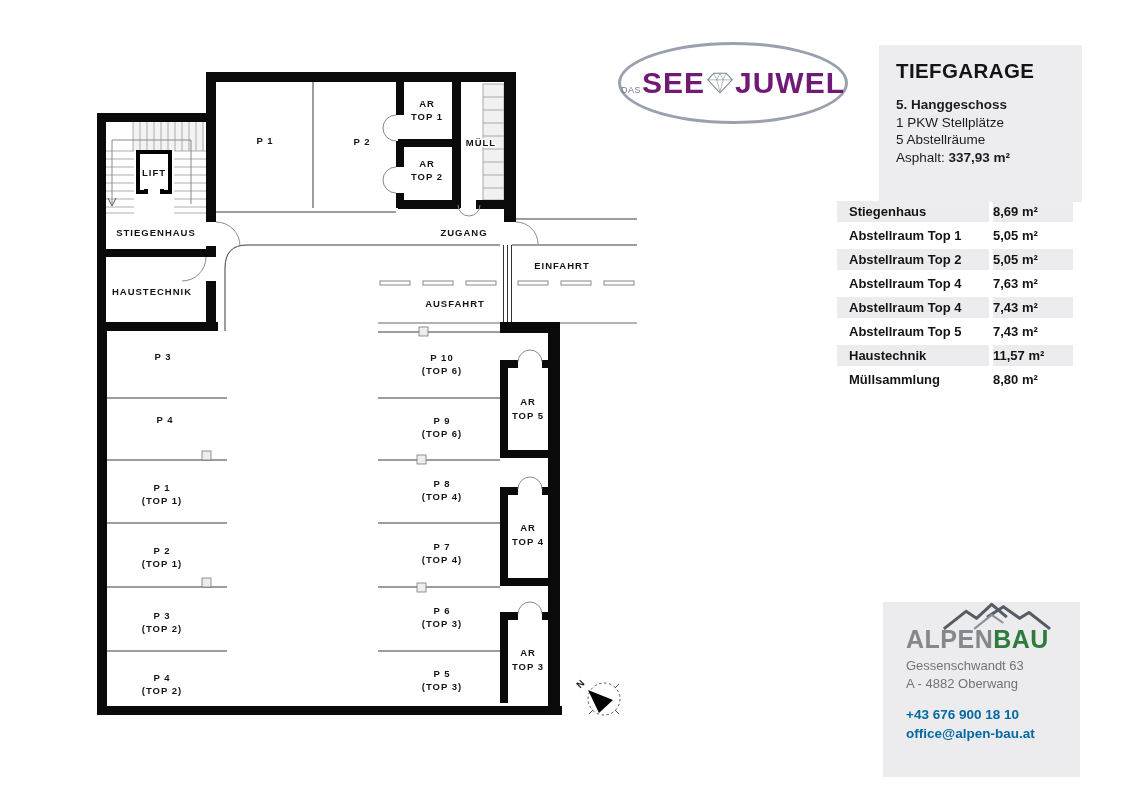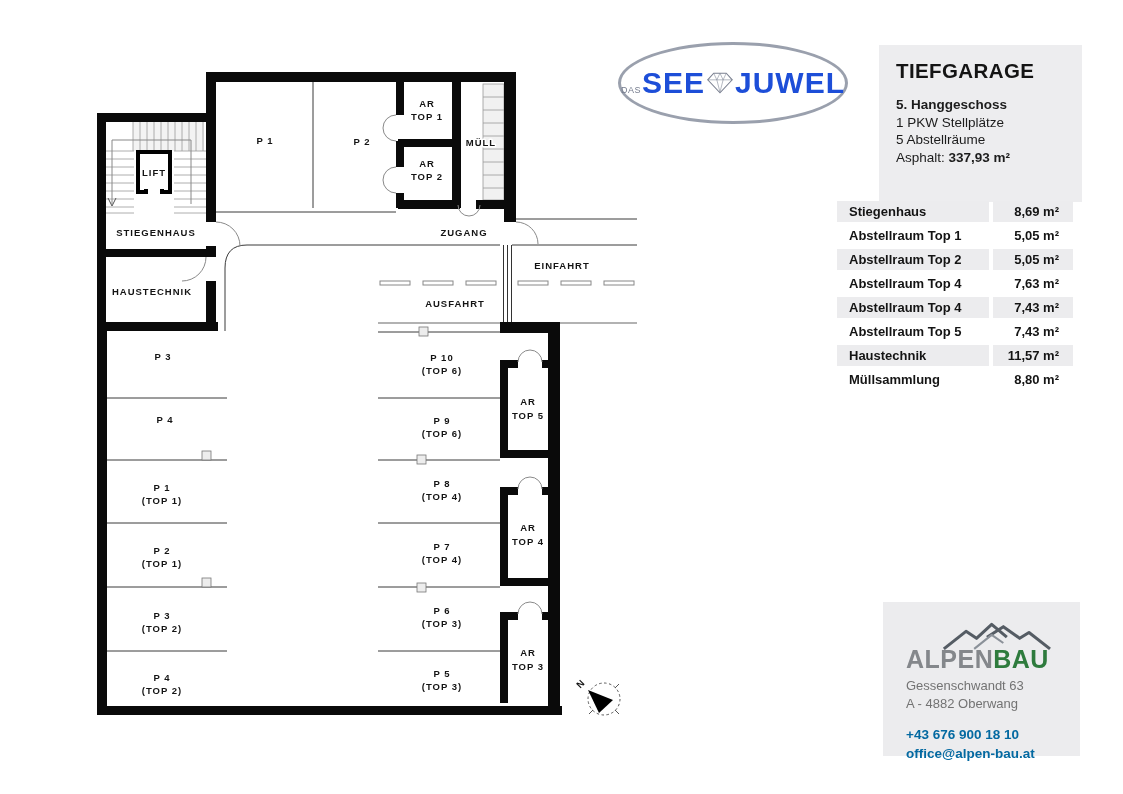--- a/index.html
+++ b/index.html
@@ -13,39 +13,39 @@
   .wall{fill:#0a0a0a;}
   .thin{stroke:#3a3a3a;stroke-width:1;fill:none;}
   .gray{stroke:#999;stroke-width:1.4;fill:none;}
   .tread{stroke:#9a9a9a;stroke-width:0.8;}
   .door{stroke:#8a8a8a;stroke-width:1;fill:none;}
   
   .sj-logo{position:absolute;left:618px;top:42px;width:224px;height:76px;
            border:3px solid #9aa0ad;border-radius:50%;background:#fff;
            display:flex;align-items:center;justify-content:center;}
   .sj-das{font-size:9px;letter-spacing:.5px;color:#757c8e;font-weight:400;margin:14px 1px 0 0;}
-  .sj-word{font-size:30px;font-weight:800;letter-spacing:1px;color:#1d4ed8;}
+  .sj-word{font-size:30px;font-weight:800;letter-spacing:1px;color:#701a75;}
   .sj-diamond{margin:0 1px;}
   
   .title-block{position:absolute;left:879px;top:45px;width:203px;height:157px;
                background:#ededef;box-sizing:border-box;padding:14px 10px 0 17px;}
   .tb-title{font-size:20.5px;font-weight:800;letter-spacing:.4px;margin:0 0 13px 0;}
   .tb-line{font-size:13.5px;line-height:17.5px;color:#1c1c1c;}
   .tb-bold{font-weight:700;}
   
   .area-table{position:absolute;left:837px;top:201px;width:236px;}
   .at-row{display:flex;height:21px;margin-bottom:3px;font-size:13px;line-height:21px;}
   .at-label{width:152px;padding-left:12px;box-sizing:border-box;font-weight:700;}
-  .at-value{width:80px;margin-left:4px;text-align:right;padding-right:14px;
+  .at-value{width:80px;margin-left:4px;text-align:left;padding-right:14px;
             box-sizing:border-box;font-weight:700;}
   .at-row.odd .at-label,.at-row.odd .at-value{background:#ececee;}
   .at-row.even .at-label,.at-row.even .at-value{background:#ffffff;}
   
-  .company{position:absolute;left:883px;top:602px;width:197px;height:154px;
-           background:#ececee;box-sizing:border-box;padding:20px 8px 0 23px;}
+  .company{position:absolute;left:883px;top:602px;width:197px;height:175px;
+           background:#ececee;box-sizing:border-box;padding:0 8px 0 23px;}
   .co-mountain{display:block;margin:0 0 -4px 36px;}
   .co-name{font-size:25px;letter-spacing:.5px;line-height:26px;}
   .co-name .g1{color:#84878b;font-weight:600;}
   .co-name .g2{color:#2e7b3d;font-weight:800;}
   .co-addr{font-size:13px;line-height:18px;margin-top:5px;color:#737373;}
   .co-contact{font-size:13.5px;line-height:19px;margin-top:12px;font-weight:700;color:#0369a1;}
 </style>
 </head>
 <body>
 

